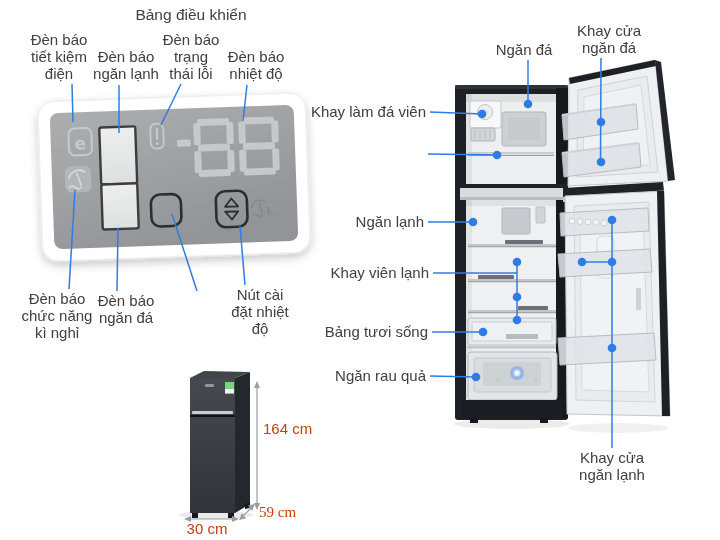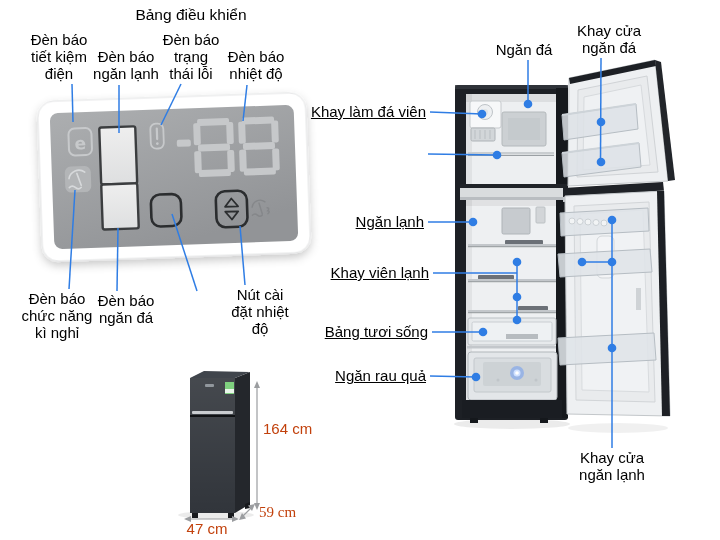--- a/index.html
+++ b/index.html
@@ -1,21 +1,21 @@
 <!DOCTYPE html>
 <html><head>
 <meta charset="utf-8">
 <style>
   html,body{margin:0;padding:0;background:#fff;}
   .stage{position:relative;width:720px;height:540px;background:#fff;overflow:hidden;
          font-family:"Liberation Sans","DejaVu Sans",sans-serif;}
   .art{position:absolute;left:0;top:0;}
-  .lbl{position:absolute;font-size:15px;line-height:1.12;color:#000000;white-space:pre-line;}
+  .lbl{position:absolute;font-size:15px;line-height:1.12;color:#404040;white-space:pre-line;}
   .lbl.c{text-align:center;}
-  .lbl.r{text-align:center;white-space:nowrap;text-decoration:underline;}
+  .lbl.r{text-align:center;white-space:nowrap;}
   .title{font-size:15.5px;}
   .dim{position:absolute;font-size:15px;color:#c2410c;white-space:nowrap;}
   .dim.c{text-align:center;}
 </style>
 </head>
 <body>
 
 <div class="stage">
 
 <svg class="art" width="720" height="540" viewBox="0 0 720 540">
@@ -305,15 +305,15 @@
 <div class="lbl r" style="right:296px;top:214px;">Ngăn lạnh</div>
 <div class="lbl r" style="right:291px;top:265px;">Khay viên lạnh</div>
 <div class="lbl r" style="right:292px;top:324px;">Bảng tươi sống</div>
 <div class="lbl r" style="right:294px;top:368px;">Ngăn rau quả</div>
 
 <div class="lbl c" style="left:567px;top:450px;width:90px;">Khay cửa
 ngăn lạnh</div>
 
 <div class="dim" style="left:263px;top:420px;">164 cm</div>
 <div class="dim" style="left:259px;top:504px;font-family:Liberation Serif, serif;">59 cm</div>
-<div class="dim c" style="left:182px;top:520px;width:50px;">47 cm</div>
+<div class="dim c" style="left:182px;top:520px;width:50px;">30 cm</div>
 
 </div>
 
 </body></html>

